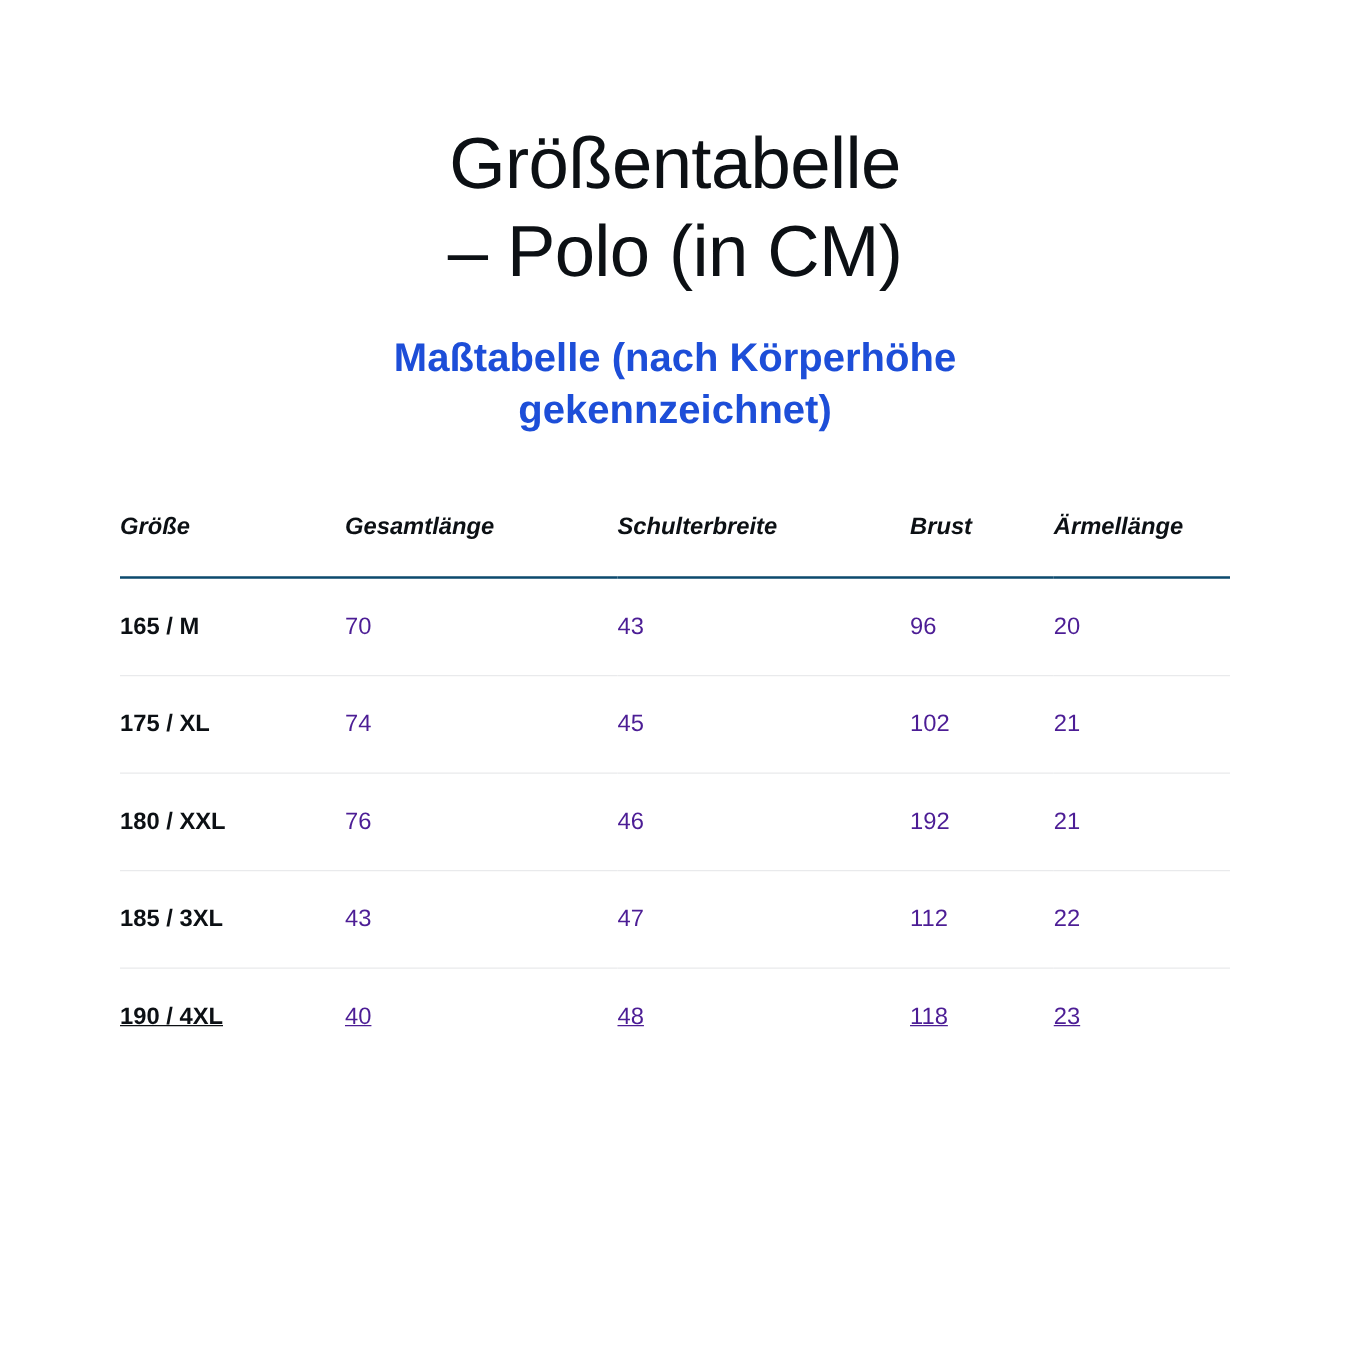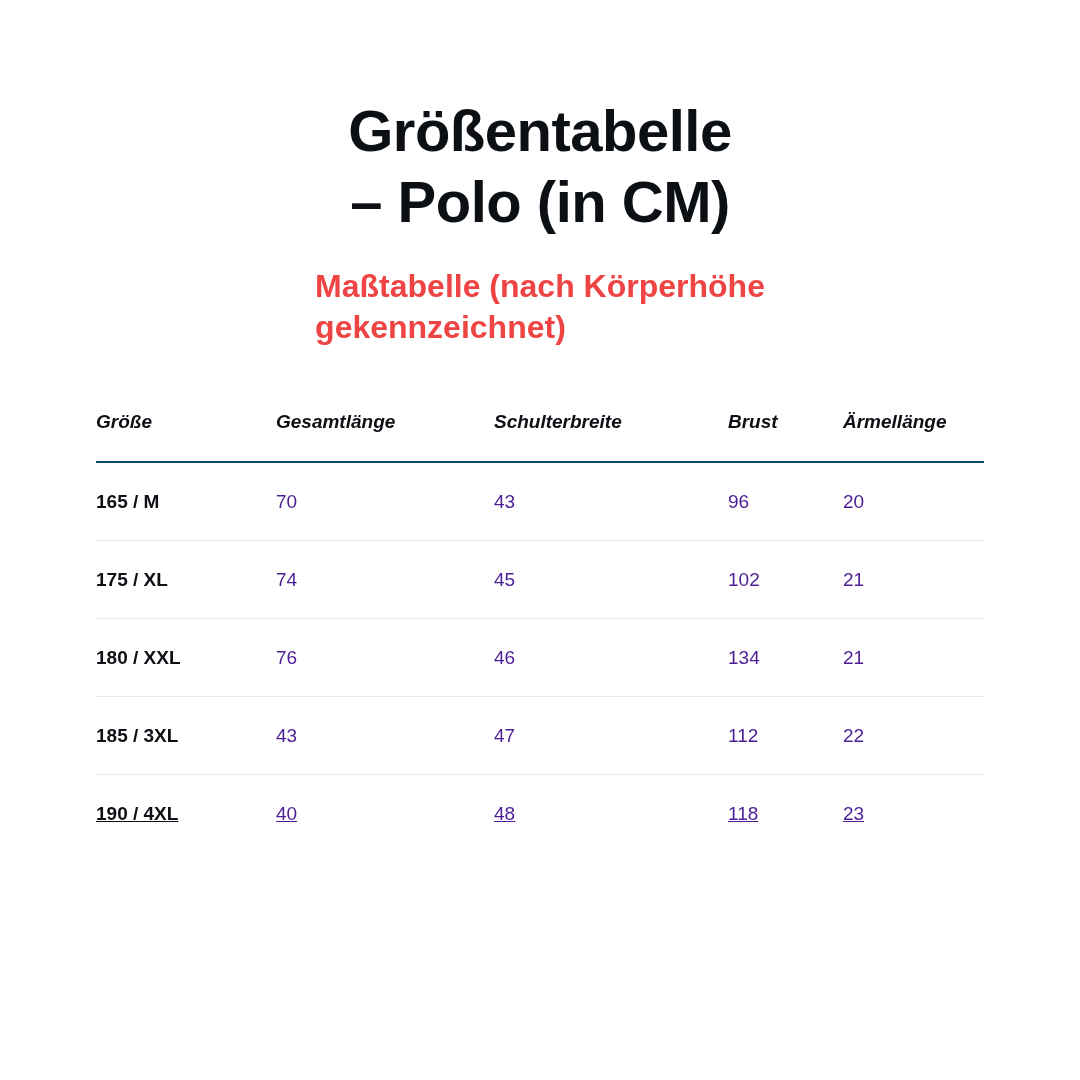--- a/index.html
+++ b/index.html
@@ -21,34 +21,35 @@
     box-sizing: border-box;
     padding: 96px 96px 40px 96px;
     display: flex;
     flex-direction: column;
   }
 
   .title {
     text-align: center;
     font-size: 58px;
     line-height: 1.22;
-    font-weight: 700;
+    font-weight: 400;
     letter-spacing: -0.5px;
     color: #0c1014;
     margin: 0;
   }
   .title .line {
     display: block;
   }
 
   .subtitle {
+    text-align: center;
     font-size: 32px;
     line-height: 1.3;
     font-weight: 700;
-    color: #ef4444;
+    color: #1d4ed8;
     margin: 28px auto 0 auto;
     max-width: 680px;
   }
   .subtitle .line {
     display: block;
   }
 
   .table-wrap {
     margin-top: 62px;
   }
@@ -144,21 +145,21 @@
           <td class="size-cell">175 / XL</td>
           <td>74</td>
           <td>45</td>
           <td>102</td>
           <td>21</td>
         </tr>
         <tr>
           <td class="size-cell">180 / XXL</td>
           <td>76</td>
           <td>46</td>
-          <td>134</td>
+          <td>192</td>
           <td>21</td>
         </tr>
         <tr>
           <td class="size-cell">185 / 3XL</td>
           <td>43</td>
           <td>47</td>
           <td>112</td>
           <td>22</td>
         </tr>
         <tr>

